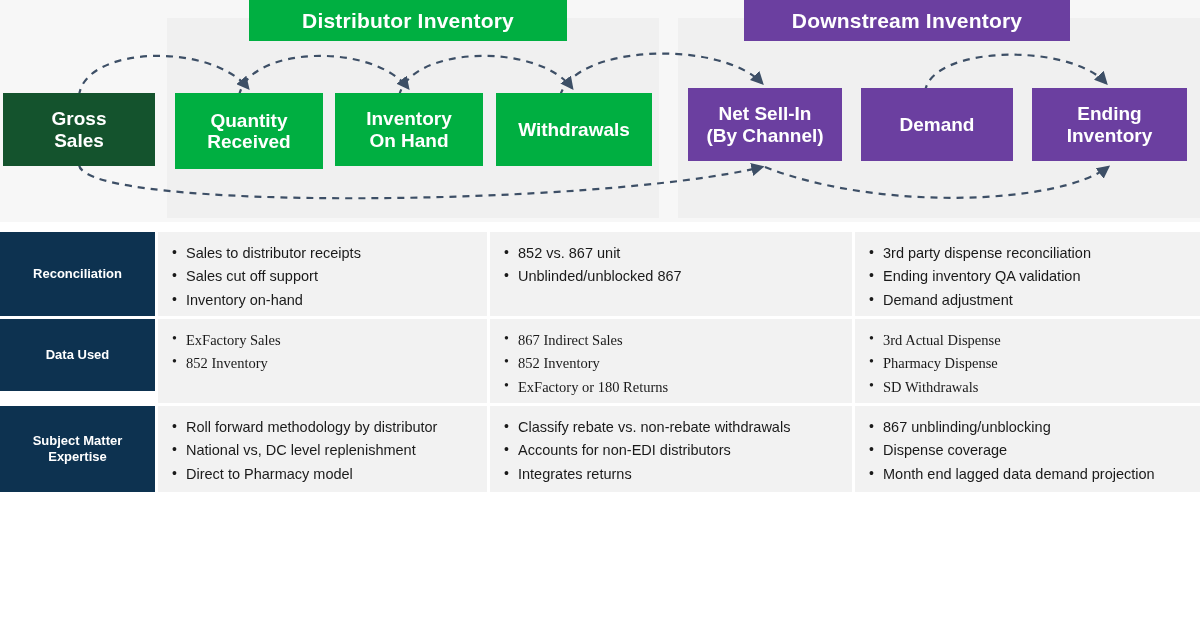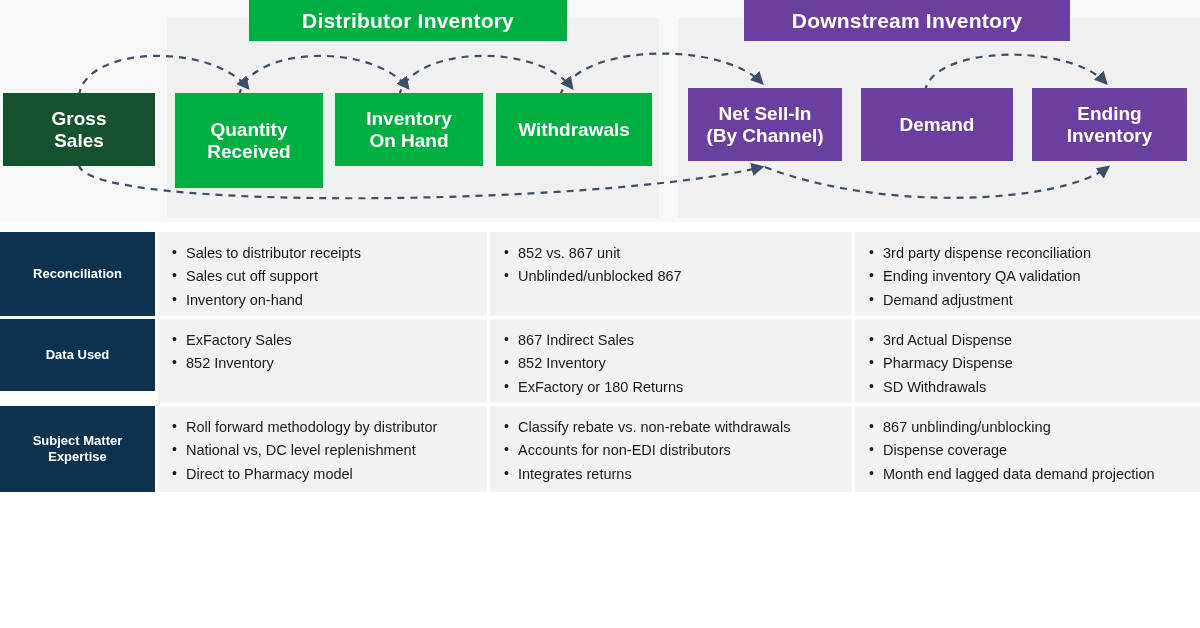--- a/index.html
+++ b/index.html
@@ -31,21 +31,21 @@
     position:absolute;
     display:flex;align-items:center;justify-content:center;text-align:center;
     color:#ffffff;font-weight:bold;font-size:19px;line-height:1.12;
     box-sizing:border-box;
   }
   .node.navy{background:#14532d;}
   .node.green{background:#00af41;}
   .node.purple{background:#6b3fa0;}
 
   .n-gross   {left:3px;   top:93px; width:152px; height:73px;}
-  .n-qty     {left:175px; top:93px; width:148px; height:95px;}
+  .n-qty     {left:175px; top:93px; width:148px; height:76px;}
   .n-onhand  {left:335px; top:93px; width:148px; height:73px;}
   .n-withdr  {left:496px; top:93px; width:156px; height:73px;}
   .n-netsell {left:688px; top:88px; width:154px; height:73px;}
   .n-demand  {left:861px; top:88px; width:152px; height:73px;}
   .n-ending  {left:1032px;top:88px; width:155px; height:73px;}
 
   .arrows{position:absolute;left:0;top:0;width:1200px;height:222px;pointer-events:none;}
 
   
   .table{position:absolute;left:0;top:232px;width:1200px;}
@@ -72,21 +72,21 @@
   .r3 .cell{height:86px;}
 
   ul.bul{margin:0;padding:0;list-style:none;}
   ul.bul li{
     font-size:14.5px;color:#1a1a1a;line-height:1.62;
     position:relative;padding-left:14px;white-space:nowrap;
   }
   ul.bul li:before{
     content:"\2022";position:absolute;left:0;top:-1px;color:#1a1a1a;font-size:14px;
   }
-  .r2 ul.bul li{line-height:1.62;}
+  .r2 ul.bul li{line-height:1.62;font-family:Liberation Serif, serif;}
 </style>
 </head>
 <body>
 
 <div id="root">
 
   <div class="flow">
 
     <div class="panel distributor"></div>
     <div class="panel downstream"></div>

